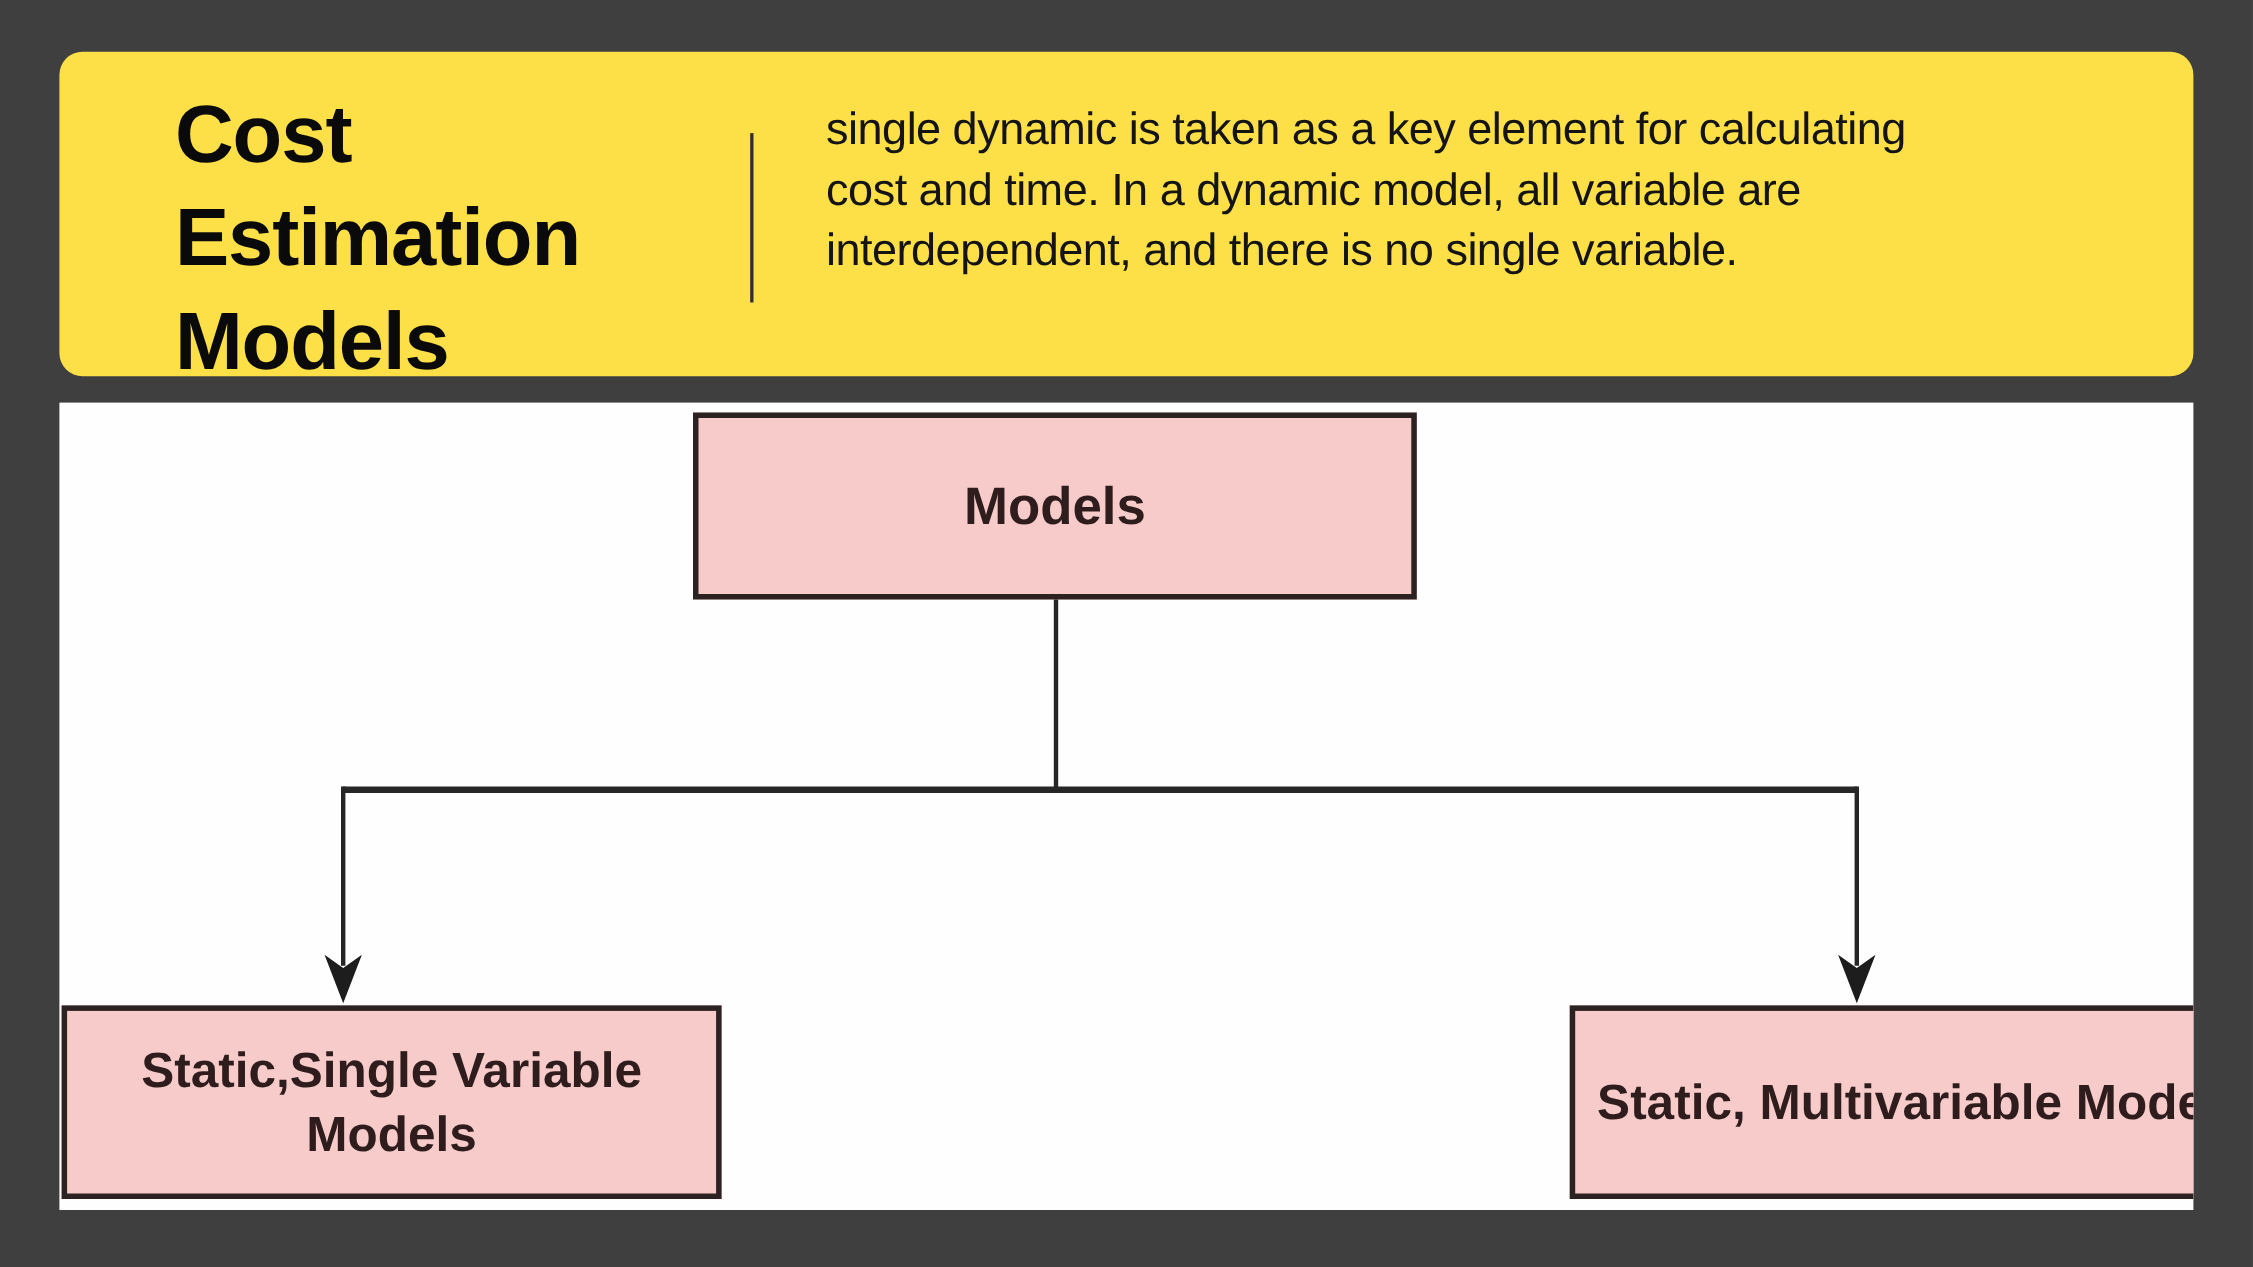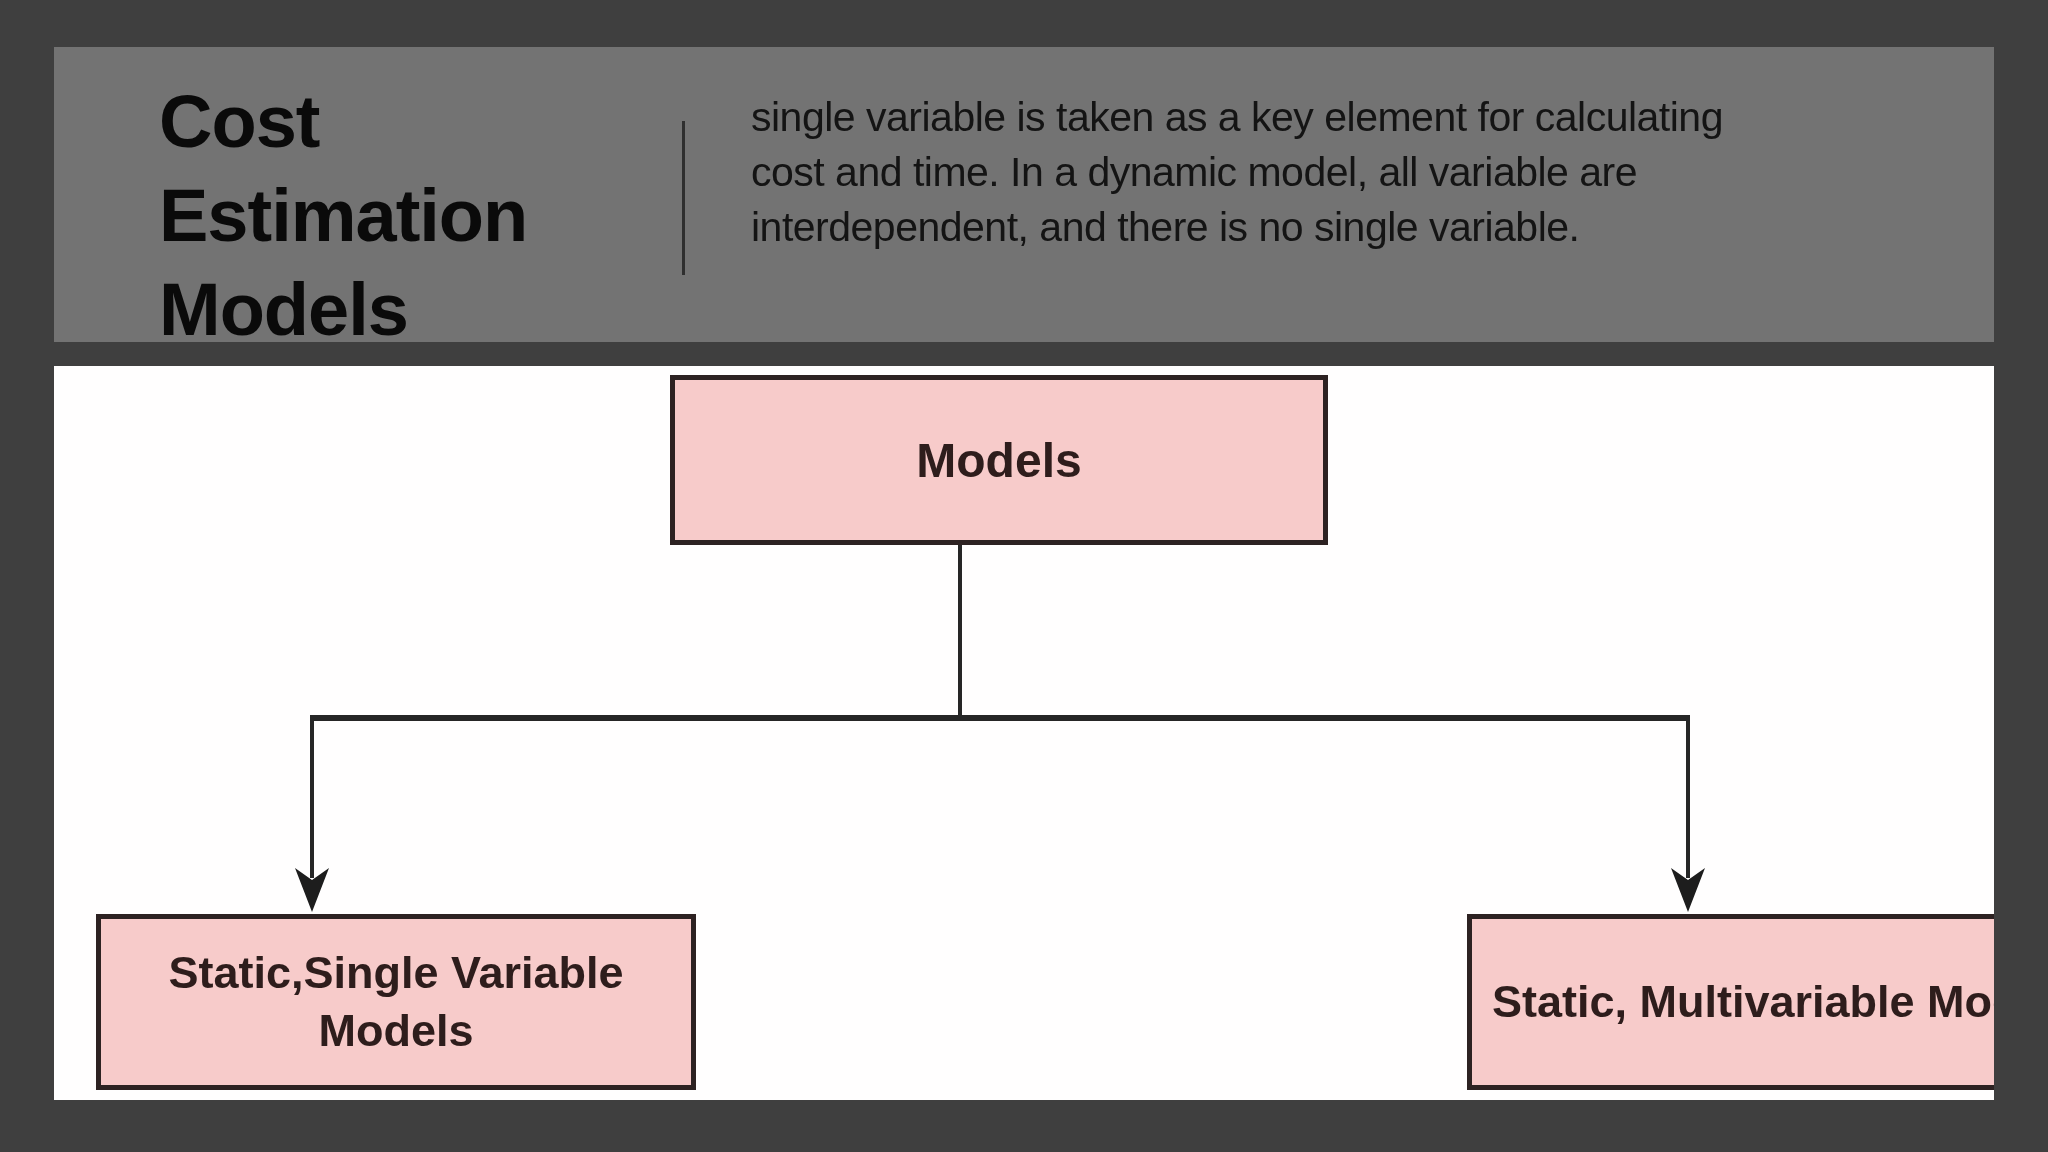--- a/index.html
+++ b/index.html
@@ -10,21 +10,22 @@
     overflow: hidden;
     position: relative;
   }
   .frame { position: absolute; left: 0; top: 0; width: 2048px; height: 1152px; }
 
   
   .header {
     position: absolute;
     left: 54px; top: 47px;
     width: 1940px; height: 295px;
-    background: #737373;
+    background: #fde047;
+    border-radius: 21px;
   }
   .title {
     position: absolute;
     left: 105px; top: 28px;
     width: 440px;
     font-size: 74px;
     line-height: 94px;
     font-weight: 700;
     color: #0a0a0a;
     letter-spacing: -1px;
@@ -57,21 +58,20 @@
     position: absolute;
     background: #f7cbca;
     border: 5px solid #2d2222;
     display: flex;
     align-items: center;
     justify-content: center;
     text-align: center;
     font-weight: 700;
     color: #2e1d1c;
     box-sizing: border-box;
-    margin-left: 40px;
   }
   .node-root {
     left: 576px; top: 9px;
     width: 658px; height: 170px;
     font-size: 48px;
   }
   .node-child {
     top: 548px;
     height: 176px;
     font-size: 45px;
@@ -91,21 +91,21 @@
 <body>
 
 <div class="frame">
 
   <div class="header">
     <div class="title">Cost Estimation Models</div>
 
     <div class="divider"></div>
 
     <div class="description">
-      <div class="line">single variable is taken as a key element for calculating</div>
+      <div class="line">single dynamic is taken as a key element for calculating</div>
       <div class="line">cost and time. In a dynamic model, all variable are</div>
       <div class="line">interdependent, and there is no single variable.</div>
     </div>
   </div>
 
   <div class="panel">
 
     <svg class="connectors" viewBox="0 0 1940 734">
 
       <line x1="906" y1="176" x2="906" y2="352" stroke="#262626" stroke-width="4"></line>

